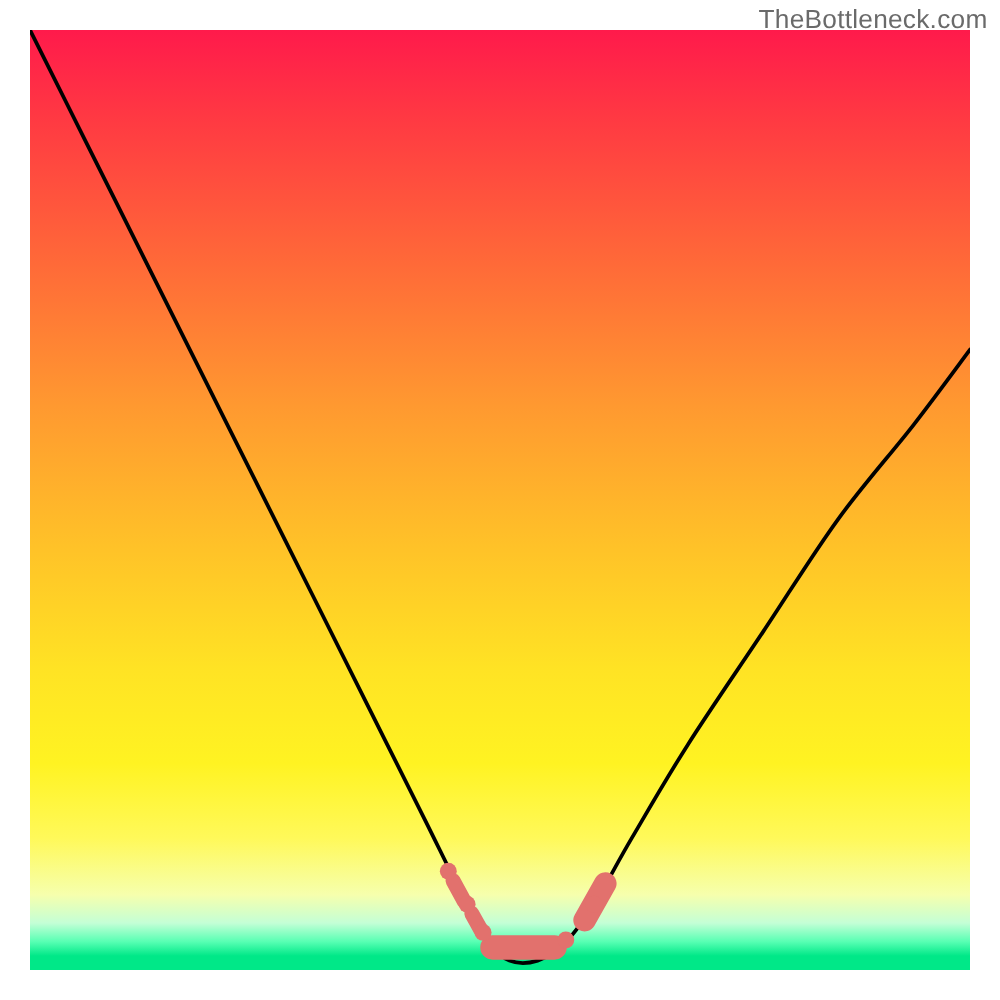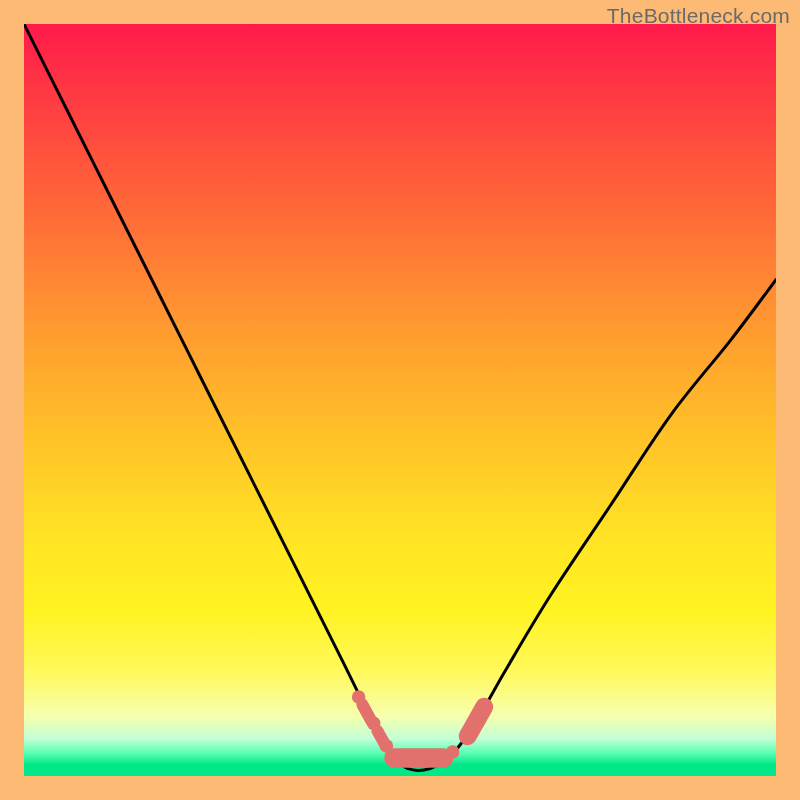--- a/index.html
+++ b/index.html
@@ -10,21 +10,21 @@
     overflow: hidden;
     background: #000;
     font-family: Arial, Helvetica, sans-serif;
   }
   .frame {
     position: absolute;
     left: 0;
     top: 0;
     width: 800px;
     height: 800px;
-    background: #fdba74;
+    background: #ffffff;
   }
   .plot {
     position: absolute;
     left: 24px;
     top: 24px;
     width: 752px;
     height: 752px;
     overflow: hidden;
   }
   .gradient {

